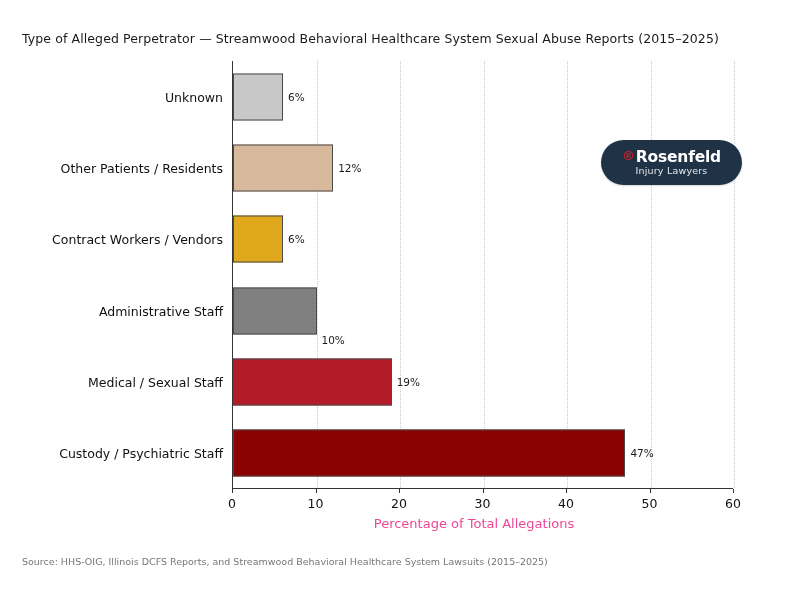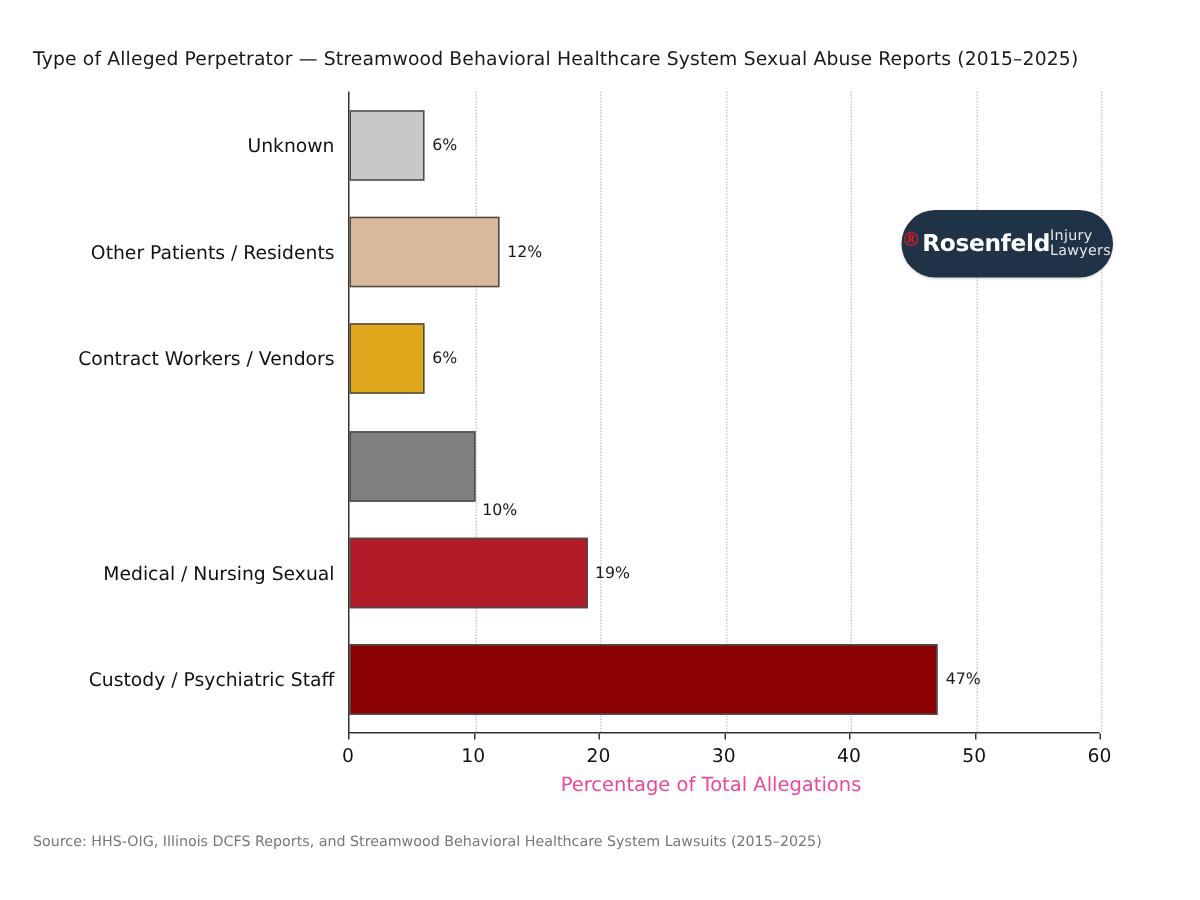--- a/index.html
+++ b/index.html
@@ -130,21 +130,21 @@
   
   .logo-badge {
     position: absolute;
     left: 601px;
     top: 140px;
     width: 141px;
     height: 45px;
     background: #203246;
     border-radius: 23px;
     display: flex;
-    flex-direction: row;
+    flex-direction: column;
     align-items: center;
     justify-content: center;
     box-shadow: 0 1px 2px rgba(0,0,0,0.15);
   }
   .logo-main {
     font-size: 15.5px;
     font-weight: bold;
     color: #ffffff;
     letter-spacing: -0.2px;
     line-height: 1.05;
@@ -166,21 +166,22 @@
 </style>
 </head>
 <body>
 
 <div id="chart-root">
 
   <div class="chart-title">Type of Alleged Perpetrator — Streamwood Behavioral Healthcare System Sexual Abuse Reports (2015–2025)</div>
 
   <div class="cat-label-wrap">
       <div class="cat-label" style="top: 392.333px;">Custody / Psychiatric Staff</div>
-      <div class="cat-label" style="top: 321px;">Medical / Nursing Sexual</div>
+      <div class="cat-label" style="top: 321px;">Medical / Sexual Staff</div>
+      <div class="cat-label" style="top: 249.667px;">Administrative Staff</div>
       <div class="cat-label" style="top: 178.333px;">Contract Workers / Vendors</div>
       <div class="cat-label" style="top: 107px;">Other Patients / Residents</div>
       <div class="cat-label" style="top: 35.6667px;">Unknown</div>
     </div>
 
   <div class="plot">
       <div class="grid-v" style="left: 83.5px;"></div>
       <div class="grid-v" style="left: 167px;"></div>
       <div class="grid-v" style="left: 250.5px;"></div>
       <div class="grid-v" style="left: 334px;"></div>

